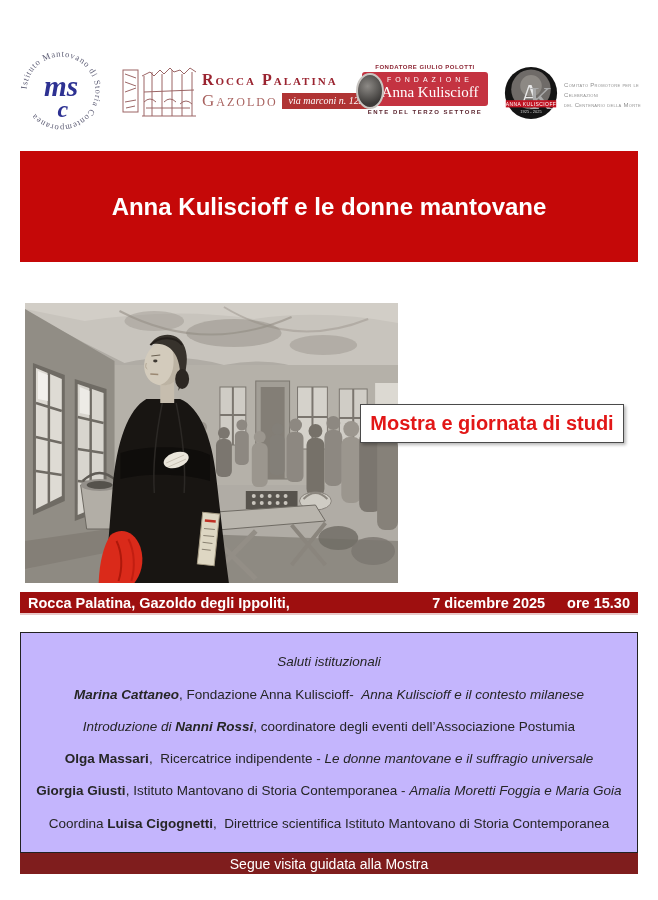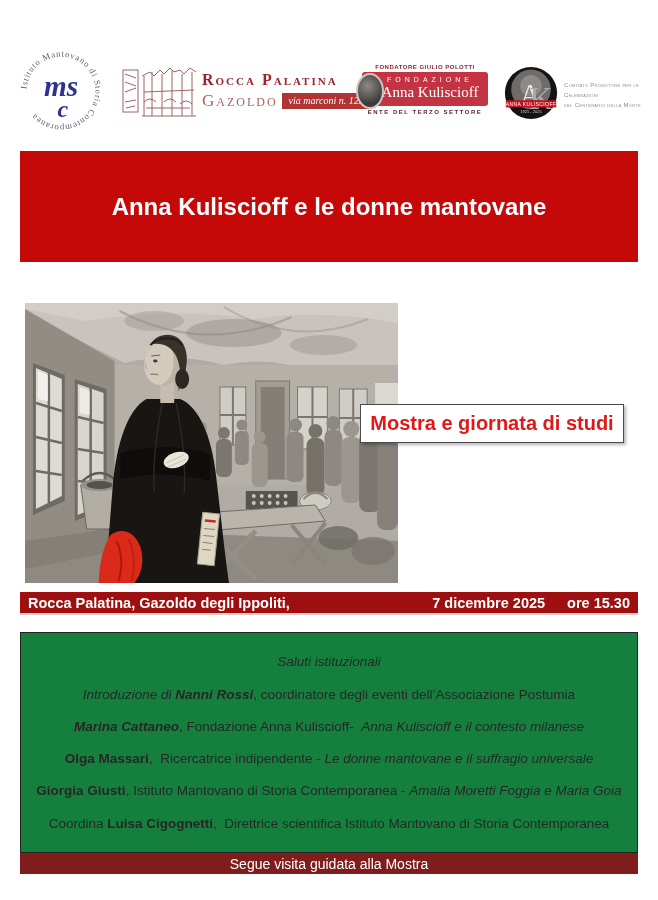--- a/index.html
+++ b/index.html
@@ -41,21 +41,21 @@
   .mostra-box{position:absolute;left:360px;top:404px;width:262px;height:37px;background:#ffffff;
     border:1px solid #4a4a4a;box-shadow:2px 2px 3px rgba(0,0,0,.28);
     display:flex;align-items:center;justify-content:center;
     color:#e21717;font-size:20px;font-weight:bold;}
   
   .location-bar{position:absolute;left:20px;top:592px;width:618px;height:23px;background:#9e0f0f;
     border-bottom:2px solid #e8c9c9;color:#fff;font-weight:bold;font-size:14.5px;
     display:flex;align-items:center;justify-content:space-between;padding:0 8px;box-sizing:border-box;}
   .loc-right{display:flex;gap:22px;}
   
-  .program-box{position:absolute;left:20px;top:632px;width:618px;height:221px;background:#15803d;
+  .program-box{position:absolute;left:20px;top:632px;width:618px;height:221px;background:#c4b5fd;
     border:1px solid #222;box-sizing:border-box;display:flex;flex-direction:column;
     justify-content:space-evenly;text-align:center;font-size:13.5px;color:#262626;padding:4px 8px;}
   .program-line{white-space:nowrap;}
   .seg-r{font-style:normal;font-weight:normal;}
   .seg-i{font-style:italic;}
   .seg-b{font-weight:bold;}
   .seg-bi{font-weight:bold;font-style:italic;}
   
   .footer-bar{position:absolute;left:20px;top:853px;width:618px;height:21px;background:#7f1d1d;
     color:#fff;display:flex;align-items:center;justify-content:center;font-size:14px;}
@@ -286,24 +286,24 @@
     <span>7 dicembre 2025</span>
     <span>ore 15.30</span>
   </span>
 </div>
 
 <div class="program-box">
   <div class="program-line">
     <span class="seg-i">Saluti istituzionali</span>
   </div>
   <div class="program-line">
+    <span class="seg-bi">Marina Cattaneo</span><span class="seg-r">, Fondazione Anna Kuliscioff-&nbsp; </span><span class="seg-i">Anna Kuliscioff e il contesto milanese</span>
+  </div>
+  <div class="program-line">
     <span class="seg-i">Introduzione di </span><span class="seg-bi">Nanni Rossi</span><span class="seg-r">, coordinatore degli eventi dell’Associazione Postumia</span>
-  </div>
-  <div class="program-line">
-    <span class="seg-bi">Marina Cattaneo</span><span class="seg-r">, Fondazione Anna Kuliscioff-&nbsp; </span><span class="seg-i">Anna Kuliscioff e il contesto milanese</span>
   </div>
   <div class="program-line">
     <span class="seg-b">Olga Massari</span><span class="seg-r">,&nbsp; Ricercatrice indipendente - </span><span class="seg-i">Le donne mantovane e il suffragio universale</span>
   </div>
   <div class="program-line">
     <span class="seg-b">Giorgia Giusti</span><span class="seg-r">, Istituto Mantovano di Storia Contemporanea - </span><span class="seg-i">Amalia Moretti Foggia e Maria Goia</span>
   </div>
   <div class="program-line">
     <span class="seg-r">Coordina </span><span class="seg-b">Luisa Cigognetti</span><span class="seg-r">,&nbsp; Direttrice scientifica Istituto Mantovano di Storia Contemporanea</span>
   </div>

